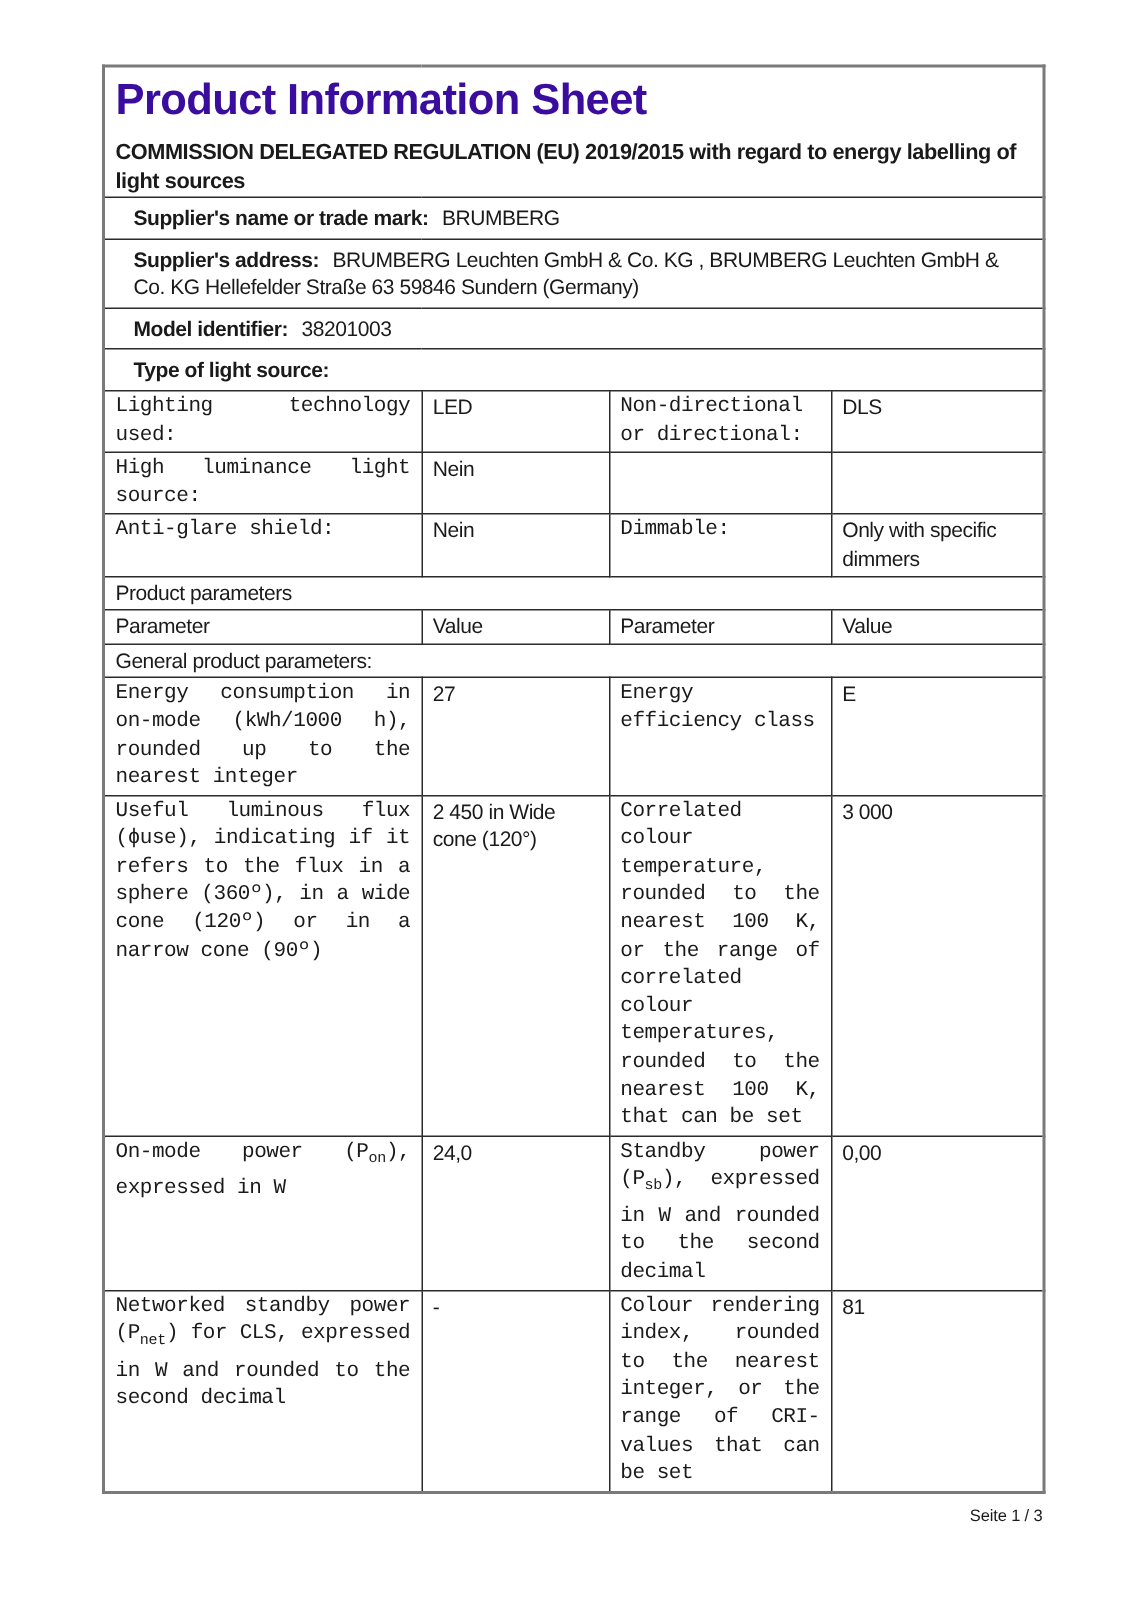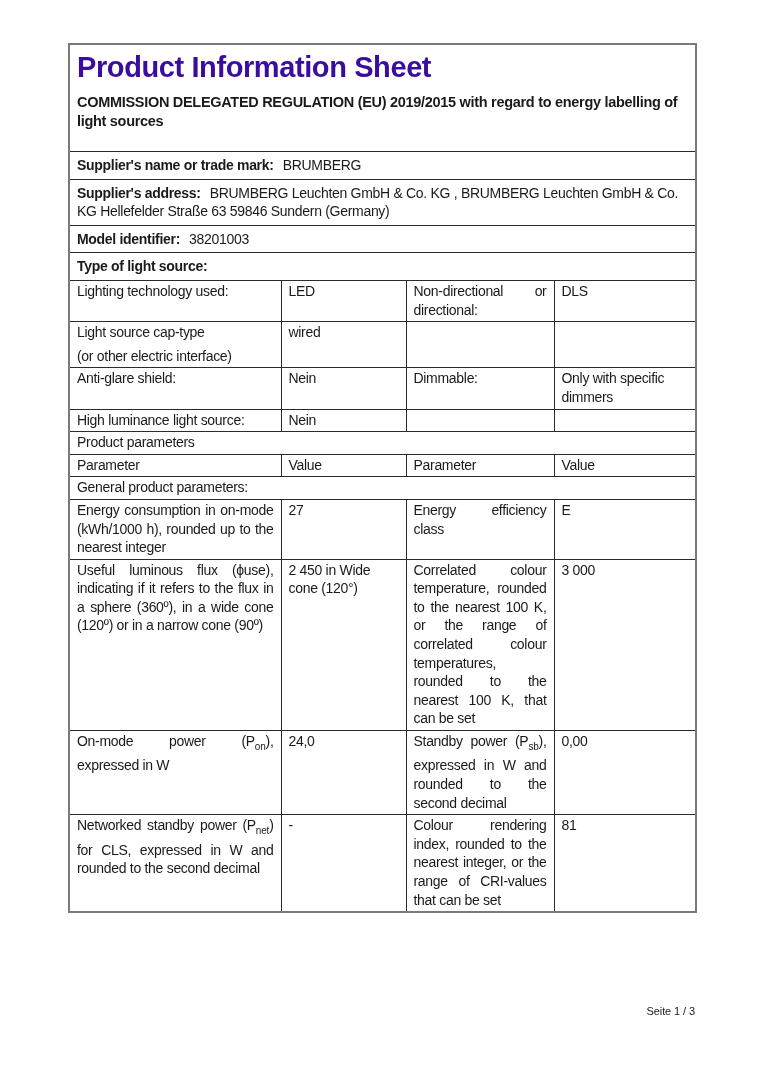--- a/index.html
+++ b/index.html
@@ -14,24 +14,24 @@
     border-collapse:collapse;table-layout:fixed;
     border:2px solid #7a7a7a;
   }
   td{
     border:1px solid #2b2b2b;
     vertical-align:top;
     padding:1px 7px 2px 7px;
     font-size:14px;line-height:18.6px;letter-spacing:-0.3px;
     word-wrap:break-word;
   }
-  td.p{text-align:justify;}
+  td.p{text-align:justify;font-family:Liberation Mono, monospace;}
   td.v{text-align:left;}
-  tr.kv td{padding:4px 7px;}
-  td.title-cell{padding:5px 7px 20px 7px;}
+  tr.kv td{padding:4px 19px;}
+  td.title-cell{padding:5px 7px 0 7px;}
   h1.title{
     margin:0;font-size:29px;line-height:35px;font-weight:bold;
     color:#3a0d9e;letter-spacing:-0.4px;
   }
   p.subtitle{margin:8px 0 0 0;font-size:14.5px;line-height:19px;letter-spacing:-0.3px;font-weight:bold;}
   .b{font-weight:bold;}
   .kv-val{margin-left:9px;}
   tr.section td{text-align:left;font-weight:normal;}
   .para2{margin-top:5px;}
   sub{font-size:10px;letter-spacing:-0.2px;}
@@ -84,44 +84,35 @@
       </td>
     </tr>
 
     <tr>
       <td class="p">Lighting technology used:</td>
       <td class="v">LED</td>
       <td class="p">Non-directional or directional:</td>
       <td class="v">DLS</td>
     </tr>
 
+
+
+
     <tr>
-      <td class="p">
-        <div>Light source cap-type</div>
-        <div class="para2">(or other electric interface)</div>
-      </td>
-      <td class="v">wired</td>
+      <td class="p">High luminance light source:</td>
+      <td class="v">Nein</td>
       <td class="p"></td>
       <td class="v"></td>
     </tr>
-
-
 
     <tr>
       <td class="p">Anti-glare shield:</td>
       <td class="v">Nein</td>
       <td class="p">Dimmable:</td>
       <td class="v">Only with specific dimmers</td>
-    </tr>
-
-    <tr>
-      <td class="p">High luminance light source:</td>
-      <td class="v">Nein</td>
-      <td class="p"></td>
-      <td class="v"></td>
     </tr>
 
     <tr class="section">
       <td colspan="4">Product parameters</td>
     </tr>
 
     <tr>
       <td>Parameter</td>
       <td>Value</td>
       <td>Parameter</td>

